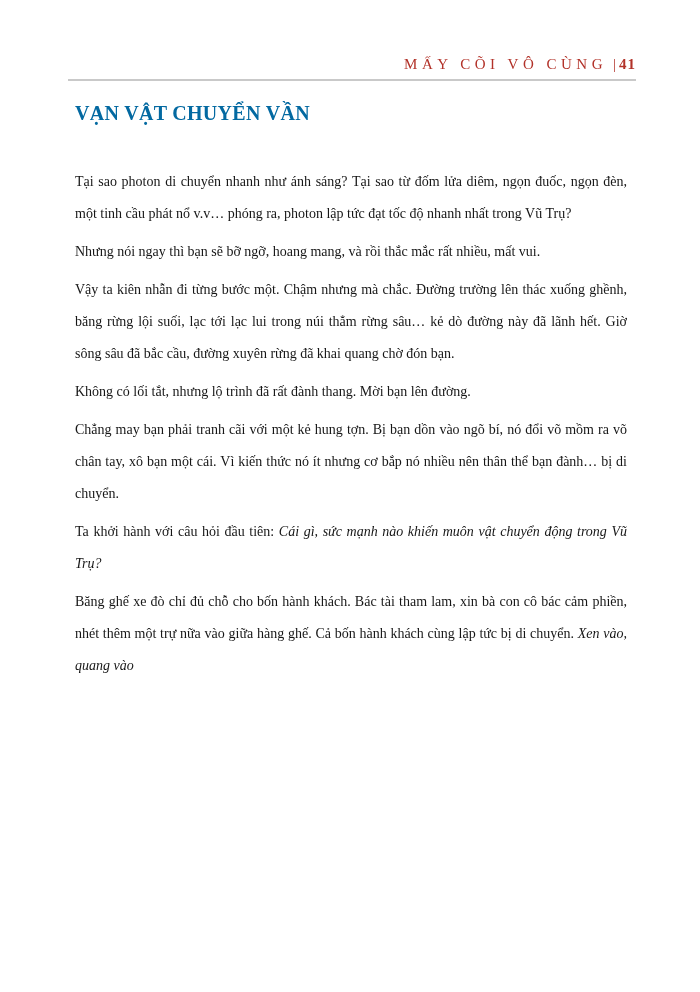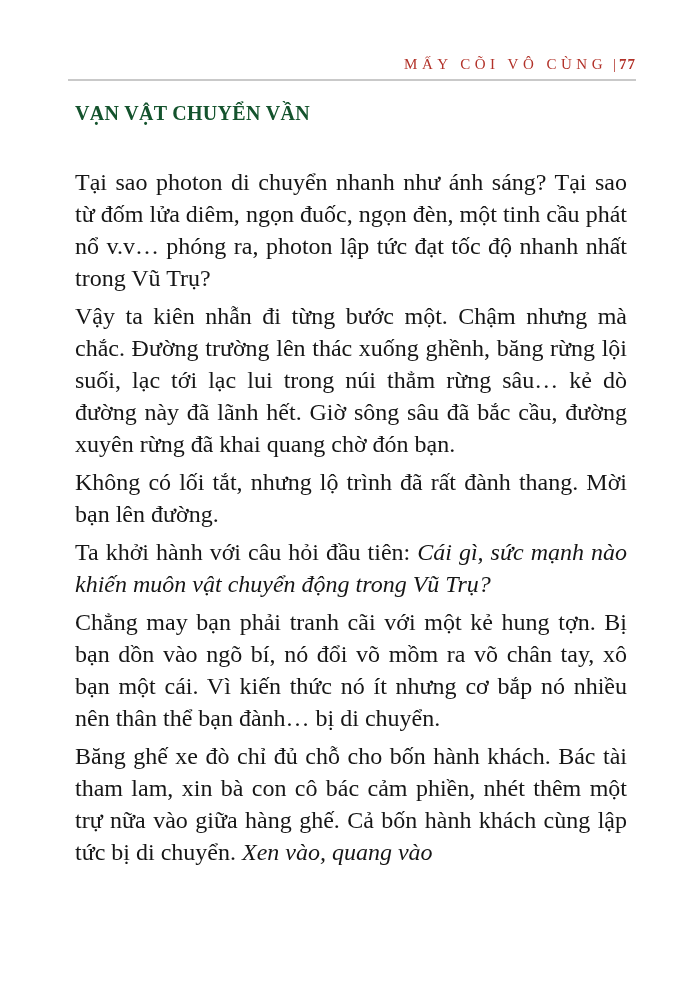--- a/index.html
+++ b/index.html
@@ -36,49 +36,50 @@
     margin: 5px 64px 0 68px;
     height: 0;
     border: none;
     border-top: 2px solid #c9c9c9;
   }
   .chapter-title {
     margin: 21px 73px 0 75px;
     font-size: 20px;
     font-weight: bold;
     letter-spacing: 0.3px;
-    color: #14532d;
+    color: #0369a1;
   }
   .content {
     margin: 41px 73px 0 75px;
   }
   .content p {
     margin: 0 0 6px 0;
-    font-size: 24px;
+    font-size: 14px;
     line-height: 32px;
     text-align: justify;
     text-justify: inter-word;
   }
   .content p span.italic { font-style: italic; }
 </style>
 </head>
 <body style="color: rgb(22, 22, 22); background: rgb(255, 255, 255);">
 
 <div class="page">
 
   <div class="running-header" style="color: rgb(178, 50, 41);">
-    <span class="book-title">MẤY CÕI VÔ CÙNG</span><span class="sep">|</span><span class="page-num">77</span>
+    <span class="book-title">MẤY CÕI VÔ CÙNG</span><span class="sep">|</span><span class="page-num">41</span>
   </div>
 
   <hr class="header-rule" style="border-top-color: rgb(201, 201, 201);">
 
   <h1 class="chapter-title">VẠN VẬT CHUYỂN VẦN</h1>
 
   <div class="content">
       <p><span class="">Tại sao photon di chuyển nhanh như ánh sáng? Tại sao từ đốm lửa diêm, ngọn đuốc, ngọn đèn, một tinh cầu phát nổ v.v… phóng ra, photon lập tức đạt tốc độ nhanh nhất trong Vũ Trụ?</span></p>
+      <p><span class="">Nhưng nói ngay thì bạn sẽ bỡ ngỡ, hoang mang, và rồi thắc mắc rất nhiều, mất vui.</span></p>
       <p><span class="">Vậy ta kiên nhẫn đi từng bước một. Chậm nhưng mà chắc. Đường trường lên thác xuống ghềnh, băng rừng lội suối, lạc tới lạc lui trong núi thẳm rừng sâu… kẻ dò đường này đã lãnh hết. Giờ sông sâu đã bắc cầu, đường xuyên rừng đã khai quang chờ đón bạn.</span></p>
       <p><span class="">Không có lối tắt, nhưng lộ trình đã rất đành thang. Mời bạn lên đường.</span></p>
+      <p><span class="">Chẳng may bạn phải tranh cãi với một kẻ hung tợn. Bị bạn dồn vào ngõ bí, nó đổi võ mồm ra võ chân tay, xô bạn một cái. Vì kiến thức nó ít nhưng cơ bắp nó nhiều nên thân thể bạn đành… bị di chuyển.</span></p>
       <p><span class="">Ta khởi hành với câu hỏi đầu tiên: </span><span class="italic">Cái gì, sức mạnh nào khiến muôn vật chuyển động trong Vũ Trụ?</span></p>
-      <p><span class="">Chẳng may bạn phải tranh cãi với một kẻ hung tợn. Bị bạn dồn vào ngõ bí, nó đổi võ mồm ra võ chân tay, xô bạn một cái. Vì kiến thức nó ít nhưng cơ bắp nó nhiều nên thân thể bạn đành… bị di chuyển.</span></p>
       <p><span class="">Băng ghế xe đò chỉ đủ chỗ cho bốn hành khách. Bác tài tham lam, xin bà con cô bác cảm phiền, nhét thêm một trự nữa vào giữa hàng ghế. Cả bốn hành khách cùng lập tức bị di chuyển. </span><span class="italic">Xen vào, quang vào</span></p>
     </div>
 
 </div>
 
 </body></html>

